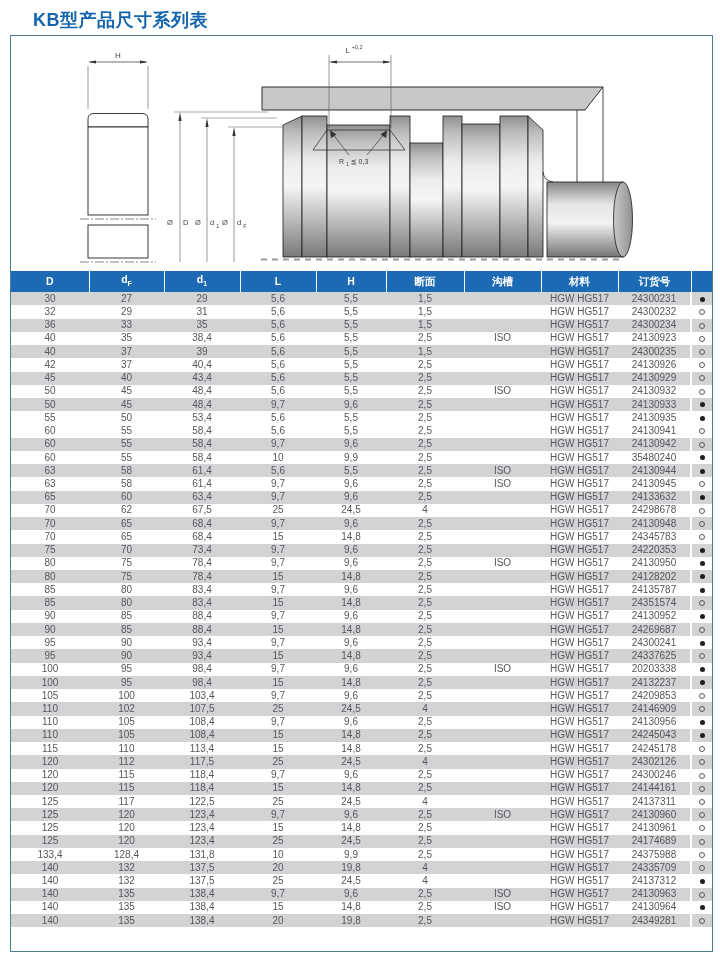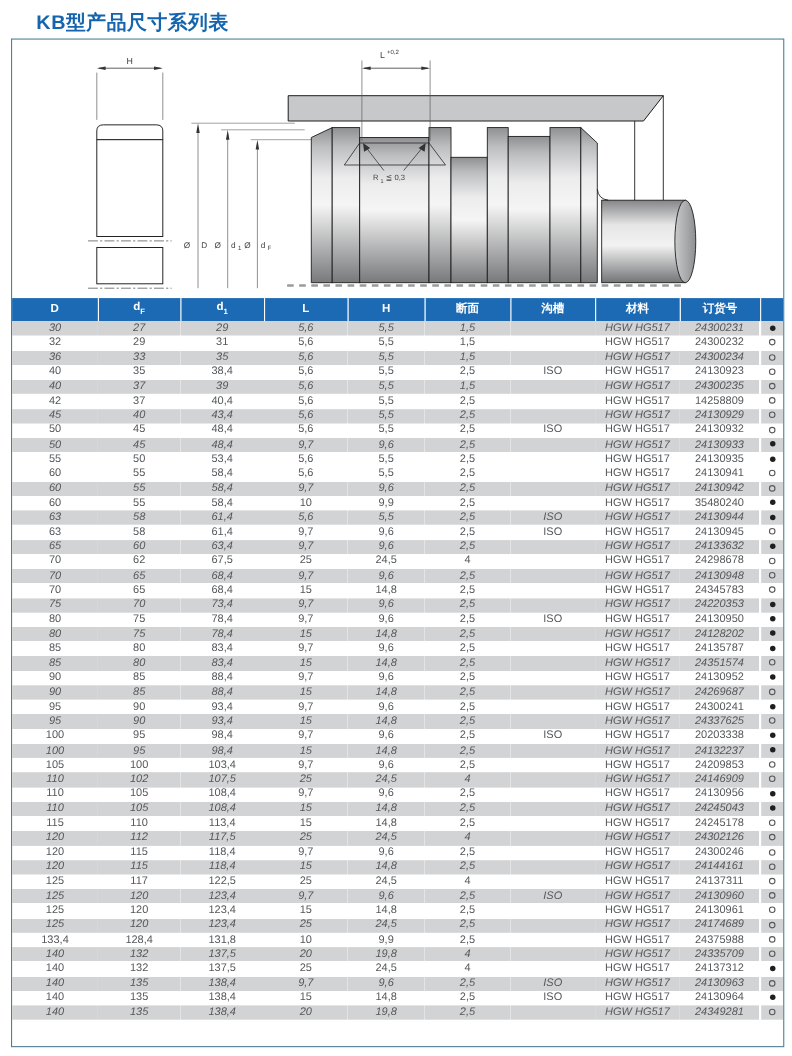--- a/index.html
+++ b/index.html
@@ -12,21 +12,21 @@
   .diagram{position:absolute;left:0;top:0;width:701px;height:235px;}
   table.dim-table{position:absolute;left:0;top:235px;width:701px;border-collapse:collapse;
     table-layout:fixed;}
   table.dim-table th{background:var(--header-blue,#1b6ab3);color:#fff;font-size:10.5px;
     font-weight:bold;height:17px;padding:0;border-left:1px solid #fff;text-align:center;
     line-height:17px;white-space:nowrap;}
   table.dim-table th:first-child{border-left:none;}
   table.dim-table th sub{font-size:7px;}
   table.dim-table td{height:13.24px;font-size:10px;color:var(--text-gray,#56575a);
     text-align:center;padding:0;line-height:1;white-space:nowrap;overflow:hidden;}
-  table.dim-table tr.odd{background:var(--row-alt,#d2d3d5);font-style:italic;}
+  table.dim-table tr.odd{background:var(--row-alt,#d2d3d5);}
   table.dim-table td.dot-cell{border-left:2px solid #fff;}
   .dot{display:inline-block;vertical-align:middle;border-radius:50%;}
   .dot.filled{width:5px;height:5px;background:#1f1f1f;}
   .dot.open{width:4px;height:4px;background:transparent;border:1px solid #58585a;}
   svg text{fill:#444;}
 </style>
 </head>
 <body>
 
 <div class="page">
@@ -230,21 +230,21 @@
           </tr>
           <tr class="even">
             <td>42</td>
             <td>37</td>
             <td>40,4</td>
             <td>5,6</td>
             <td>5,5</td>
             <td>2,5</td>
             <td></td>
             <td>HGW HG517</td>
-            <td>14258809</td>
+            <td>24130926</td>
             <td class="dot-cell"><span class="dot open"></span></td>
           </tr>
           <tr class="odd">
             <td>45</td>
             <td>40</td>
             <td>43,4</td>
             <td>5,6</td>
             <td>5,5</td>
             <td>2,5</td>
             <td></td>

